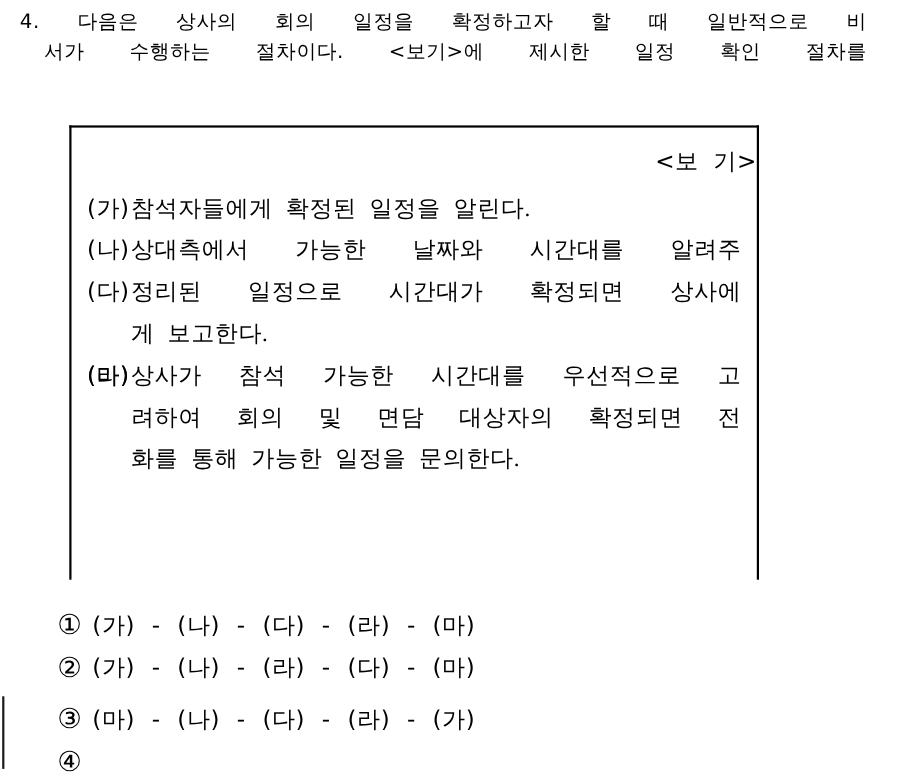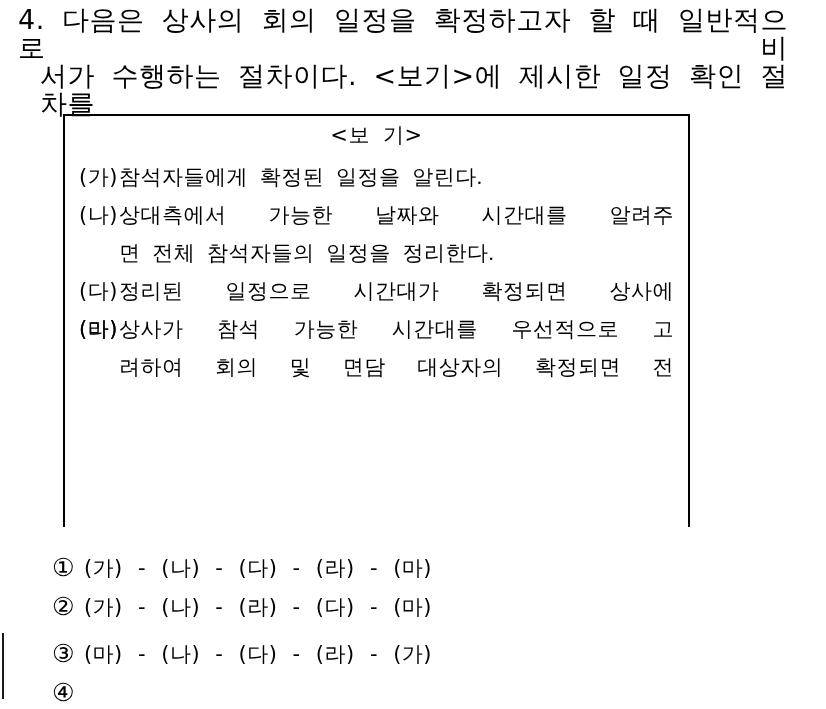--- a/index.html
+++ b/index.html
@@ -15,21 +15,21 @@
     background: #ffffff;
     overflow: hidden;
   }
 
   
   .question {
     position: absolute;
     left: 18px;
     top: 6px;
     width: 770px;
-    font-size: 27px;
+    font-size: 18px;
     line-height: 28px;
     letter-spacing: 0.5px;
     word-spacing: 6px;
   }
   .q-line { display: block; }
   .q-rest { padding-left: 22px; }
 
   
   .jl {
     text-align: justify;
@@ -45,23 +45,23 @@
     height: 413px;
     box-sizing: border-box;
     border: 2px solid #000000;
     border-bottom: none;
     font-size: 21px;
     letter-spacing: 0.5px;
     word-spacing: 6px;
     overflow: hidden;
   }
   .box-title {
-    text-align: center;
+    text-align: right;
     line-height: 38px;
-    margin-top: 0;
+    margin-top: 12px;
   }
   .box-list { margin-top: 4px; }
   .bitem {
     position: relative;
     padding: 0 14px 0 54px;
   }
   .blabel {
     position: absolute;
     left: 14px;
     top: 0;
@@ -119,40 +119,41 @@
         <span class="blabel">(가)</span>
         <div class="blines">
           <div class="bline">참석자들에게 확정된 일정을 알린다.</div>
         </div>
       </div>
 
       <div class="bitem">
         <span class="blabel">(나)</span>
         <div class="blines">
           <div class="bline jl">상대측에서 가능한 날짜와 시간대를 알려주</div>
-          <div class="bline">면 전체 참석자들의 일정을 정리한다.</div>
         </div>
       </div>
 
       <div class="bitem">
         <span class="blabel">(다)</span>
         <div class="blines">
           <div class="bline jl">정리된 일정으로 시간대가 확정되면 상사에</div>
+          <div class="bline">게 보고한다.</div>
         </div>
       </div>
 
       <div class="bitem">
         <span class="blabel">(라)</span>
       </div>
 
       <div class="bitem">
         <span class="blabel">(마)</span>
         <div class="blines">
           <div class="bline jl">상사가 참석 가능한 시간대를 우선적으로 고</div>
           <div class="bline jl">려하여 회의 및 면담 대상자의 확정되면 전</div>
+          <div class="bline">화를 통해 가능한 일정을 문의한다.</div>
         </div>
       </div>
 
     </div>
   </div>
 
   <div class="choices">
     <div class="choice">
       <span class="marker">①</span>
       <span class="ctext">(가) - (나) - (다) - (라) - (마)</span>

